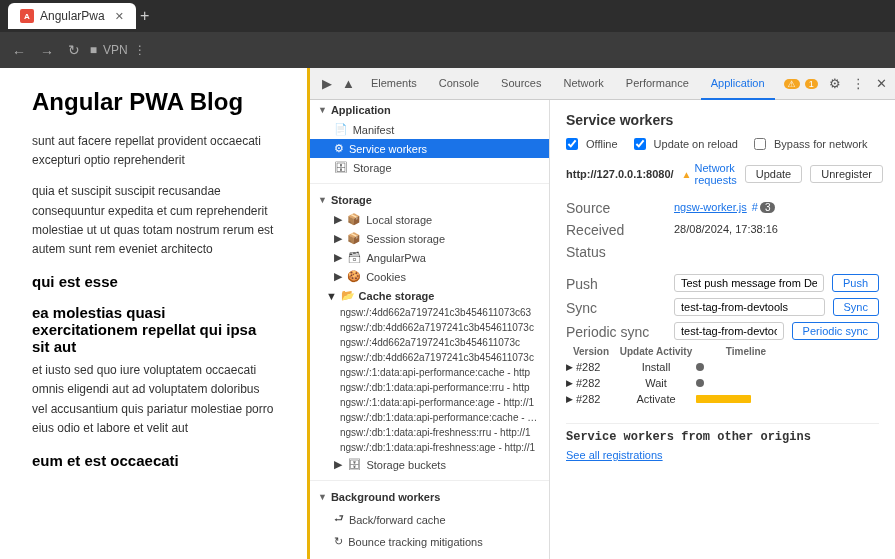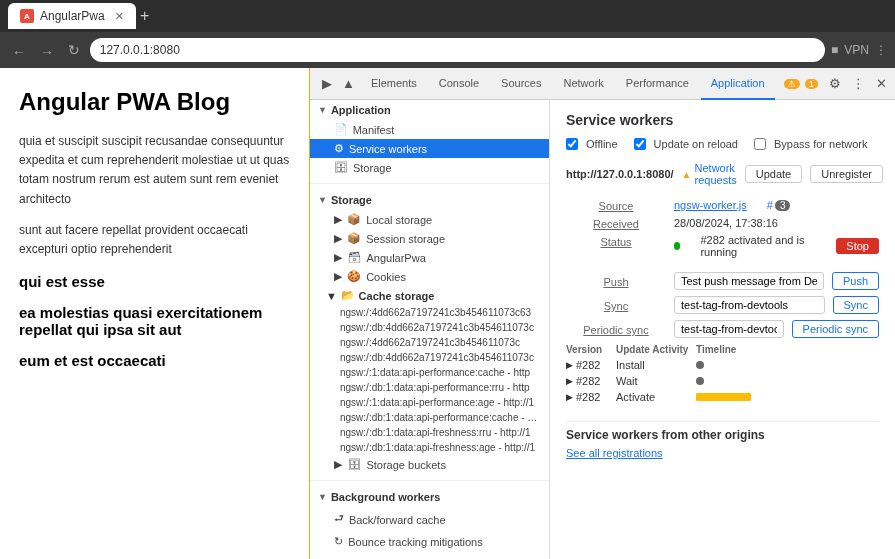--- a/index.html
+++ b/index.html
@@ -78,22 +78,22 @@
       display: flex;
       flex: 1;
       overflow: hidden;
     }
 
     
     .page-content {
       width: 310px;
       min-width: 310px;
       overflow-y: auto;
-      padding: 20px 19px;
-      border-right: 1px solid #eab308;
+      padding: 20px 32px;
+      border-right: 3px solid #eab308;
       background: #fff;
     }
     .page-title {
       font-size: 24px;
       font-weight: bold;
       margin-bottom: 16px;
       color: #000;
     }
     .page-text { font-size: 12px; color: #333; line-height: 1.6; margin-bottom: 12px; }
     .page-heading { font-size: 15px; font-weight: bold; margin: 14px 0 6px 0; color: #000; }
@@ -264,22 +264,22 @@
       font-size: 11px;
       cursor: pointer;
       color: #333;
     }
     .sw-info-grid {
       display: grid;
       grid-template-columns: 100px 1fr;
       gap: 4px 8px;
       margin-bottom: 14px;
     }
-    .sw-label { color: #666; font-size: 11px; text-align: center; padding-top: 2px; text-decoration: underline; }
-    .sw-value { font-size: 11px; color: #333; display: flex; align-items: center; gap: 20px; }
+    .sw-label { color: #666; font-size: 14px; text-align: left; padding-top: 2px; }
+    .sw-value { font-size: 11px; color: #333; display: flex; align-items: center; gap: 5px; }
     .sw-source-link { color: #1a73e8; text-decoration: underline; cursor: pointer; font-size: 11px; }
     .sw-version-badge {
       background: #666;
       color: #fff;
       border-radius: 8px;
       padding: 0 5px;
       font-size: 10px;
     }
     .status-dot {
       width: 8px; height: 8px;
@@ -314,33 +314,33 @@
       background: #fff;
       border: 1px solid #1a73e8;
       border-radius: 3px;
       color: #1a73e8;
       font-size: 11px;
       padding: 2px 10px;
       cursor: pointer;
     }
 
     
-    .update-cycle-section { margin-top: 4px; }
+    .update-cycle-section { margin-top: 4px; text-align: center; }
     .uc-header { display: grid; grid-template-columns: 50px 80px 100px 80px; gap: 0; margin-bottom: 2px; }
     .uc-col-header { font-size: 10px; color: #666; font-weight: 600; }
     .uc-row { display: grid; grid-template-columns: 50px 80px 100px 80px; align-items: center; padding: 2px 0; }
     .uc-expand { display: flex; align-items: center; gap: 3px; font-size: 11px; color: #333; cursor: pointer; }
     .uc-action { font-size: 11px; color: #333; }
     .uc-bar-container { display: flex; align-items: center; gap: 3px; }
     .uc-bar { height: 8px; background: #fbbc04; border-radius: 1px; }
     .uc-dot { width: 8px; height: 8px; border-radius: 50%; background: #666; display: inline-block; }
 
     
     .other-origins { margin-top: 16px; }
-    .other-origins-title { font-size: 12px; font-weight: 600; color: #333; margin-bottom: 4px; }
+    .other-origins-title { font-size: 12px; font-weight: 600; color: #333; margin-bottom: 4px; font-family: Liberation Mono, monospace; }
     .see-all-link { color: #1a73e8; font-size: 11px; text-decoration: underline; cursor: pointer; }
 
     
     .divider { border: none; border-top: 1px solid #eee; margin: 6px 0; }
 
     .network-icon { color: #f5a623; font-size: 10px; }
   </style>
 </head>
 <body>
 
@@ -351,38 +351,36 @@
       <span>AngularPwa</span>
       <span class="tab-close">✕</span>
     </div>
     <span class="tab-new">+</span>
   </div>
 </div>
 <div class="browser-toolbar">
   <button class="nav-btn">←</button>
   <button class="nav-btn">→</button>
   <button class="nav-btn">↻</button>
-  <div class="address-bar">
-    <span>127.0.0.1:8080</span>
-  </div>
   <div class="toolbar-icons">
     <span>■</span>
     <span>VPN</span>
     <span>⋮</span>
   </div>
 </div>
 
 <div class="main-content">
 
   <div class="page-content">
     <h1 class="page-title">Angular PWA Blog</h1>
+    <p class="page-text">sunt aut facere repellat provident occaecati excepturi optio reprehenderit</p>
     <p class="page-text">quia et suscipit suscipit recusandae consequuntur expedita et cum reprehenderit molestiae ut ut quas totam nostrum rerum est autem sunt rem eveniet architecto</p>
-    <p class="page-text">sunt aut facere repellat provident occaecati excepturi optio reprehenderit</p>
     <h2 class="page-heading">qui est esse</h2>
     <h2 class="page-heading">ea molestias quasi exercitationem repellat qui ipsa sit aut</h2>
+    <p class="page-text">et iusto sed quo iure voluptatem occaecati omnis eligendi aut ad voluptatem doloribus vel accusantium quis pariatur molestiae porro eius odio et labore et velit aut</p>
     <h2 class="page-heading">eum et est occaecati</h2>
 
   </div>
 
   <div class="devtools">
 
     <div class="devtools-topbar">
       <button class="devtools-icon-btn">▶</button>
       <button class="devtools-icon-btn">▲</button>
       <div class="devtools-tab">Elements</div>
@@ -523,25 +521,20 @@
             <span style="display:flex;align-items:center;gap:2px;">
               <span style="color:#1a73e8;font-size:11px;">#</span>
               <span class="sw-version-badge">3</span>
             </span>
           </div>
 
           <span class="sw-label">Received</span>
           <span class="sw-value">28/08/2024, 17:38:16</span>
 
           <span class="sw-label">Status</span>
-          <div class="sw-value">
-            <span class="status-dot"></span>
-            <span>#282 activated and is running</span>
-            <button class="stop-btn">Stop</button>
-          </div>
         </div>
 
         <div class="push-row">
           <span class="sw-label">Push</span>
           <input class="sw-input" type="text" value="Test push message from DevTools." style="">
           <button class="action-btn">Push</button>
         </div>
 
         <div class="sync-row">
           <span class="sw-label">Sync</span>

